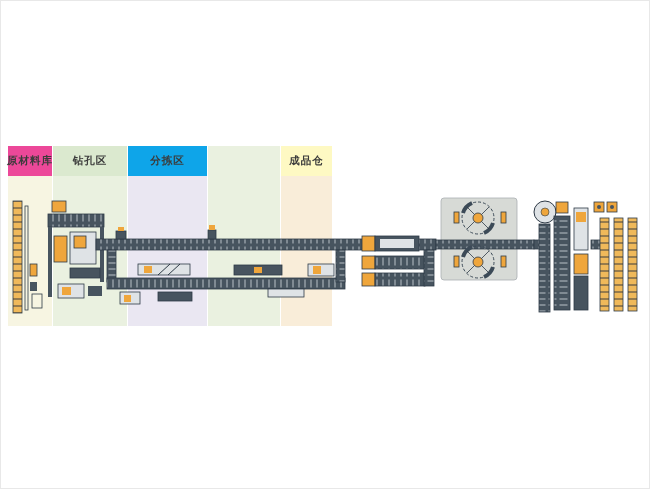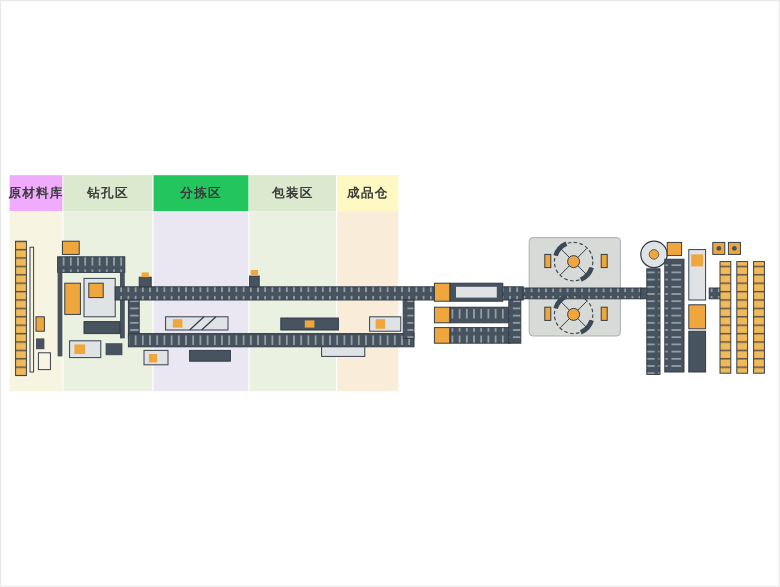--- a/index.html
+++ b/index.html
@@ -48,33 +48,32 @@
   .m-none{fill:none;}
 </style>
 </head>
 <body>
 
 <div class="page">
   <div class="canvas">
 
     <div class="zones-row">
       <div class="zone" style="width:45px">
-        <div class="zone-header" style="background: #f0abfc;">原材料库</div>
+        <div class="zone-header" style="background: #ec4899;">原材料库</div>
         <div class="zone-body" style="background: rgb(247, 245, 226);"></div>
       </div>
       <div class="zone" style="width:75px">
         <div class="zone-header" style="background: rgb(219, 233, 207);">钻孔区</div>
         <div class="zone-body" style="background: rgb(234, 241, 224);"></div>
       </div>
       <div class="zone" style="width:80px">
-        <div class="zone-header" style="background: #22c55e;">分拣区</div>
+        <div class="zone-header" style="background: #0ea5e9;">分拣区</div>
         <div class="zone-body" style="background: rgb(234, 231, 242);"></div>
       </div>
       <div class="zone" style="width:73px">
-        <div class="zone-header" style="background: rgb(219, 233, 207);">包装区</div>
         <div class="zone-body" style="background: rgb(234, 241, 224);"></div>
       </div>
       <div class="zone" style="width:52px">
         <div class="zone-header" style="background: #fef9c3;">成品仓</div>
         <div class="zone-body" style="background: rgb(249, 237, 217);"></div>
       </div>
     </div>
 
     <svg class="machinery" viewBox="0 0 635 180" aria-hidden="true">
       <defs>

